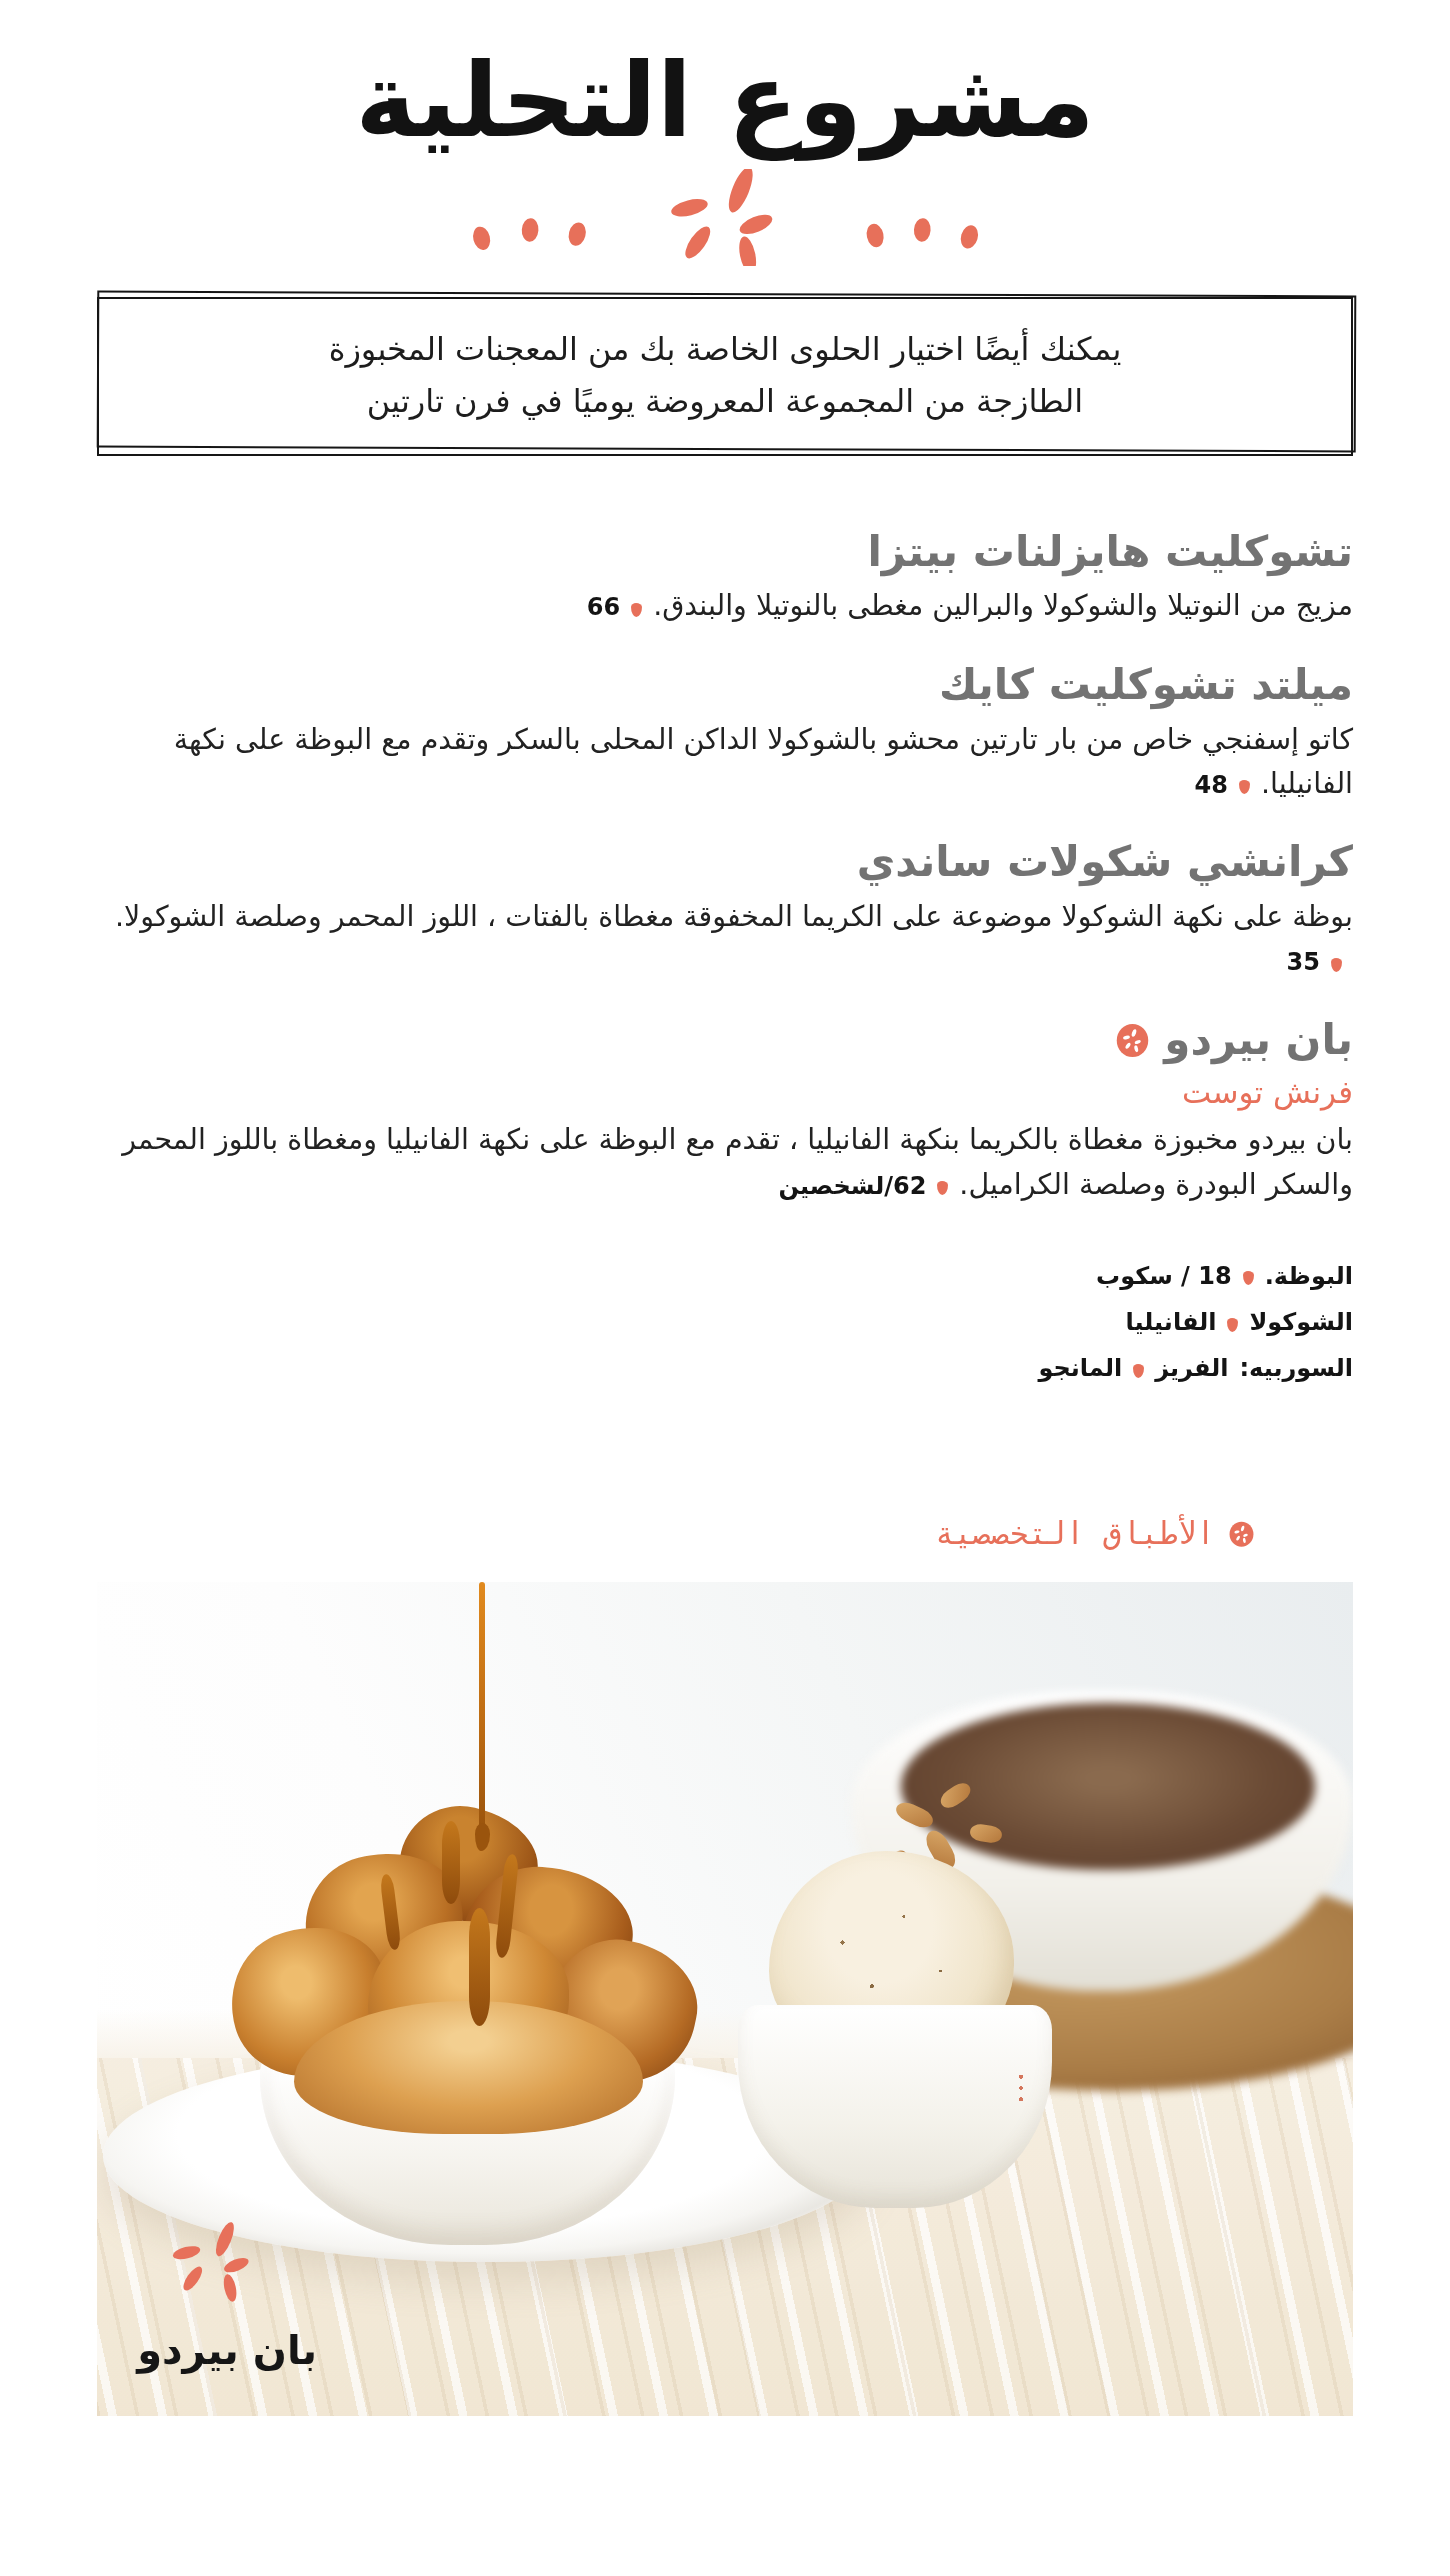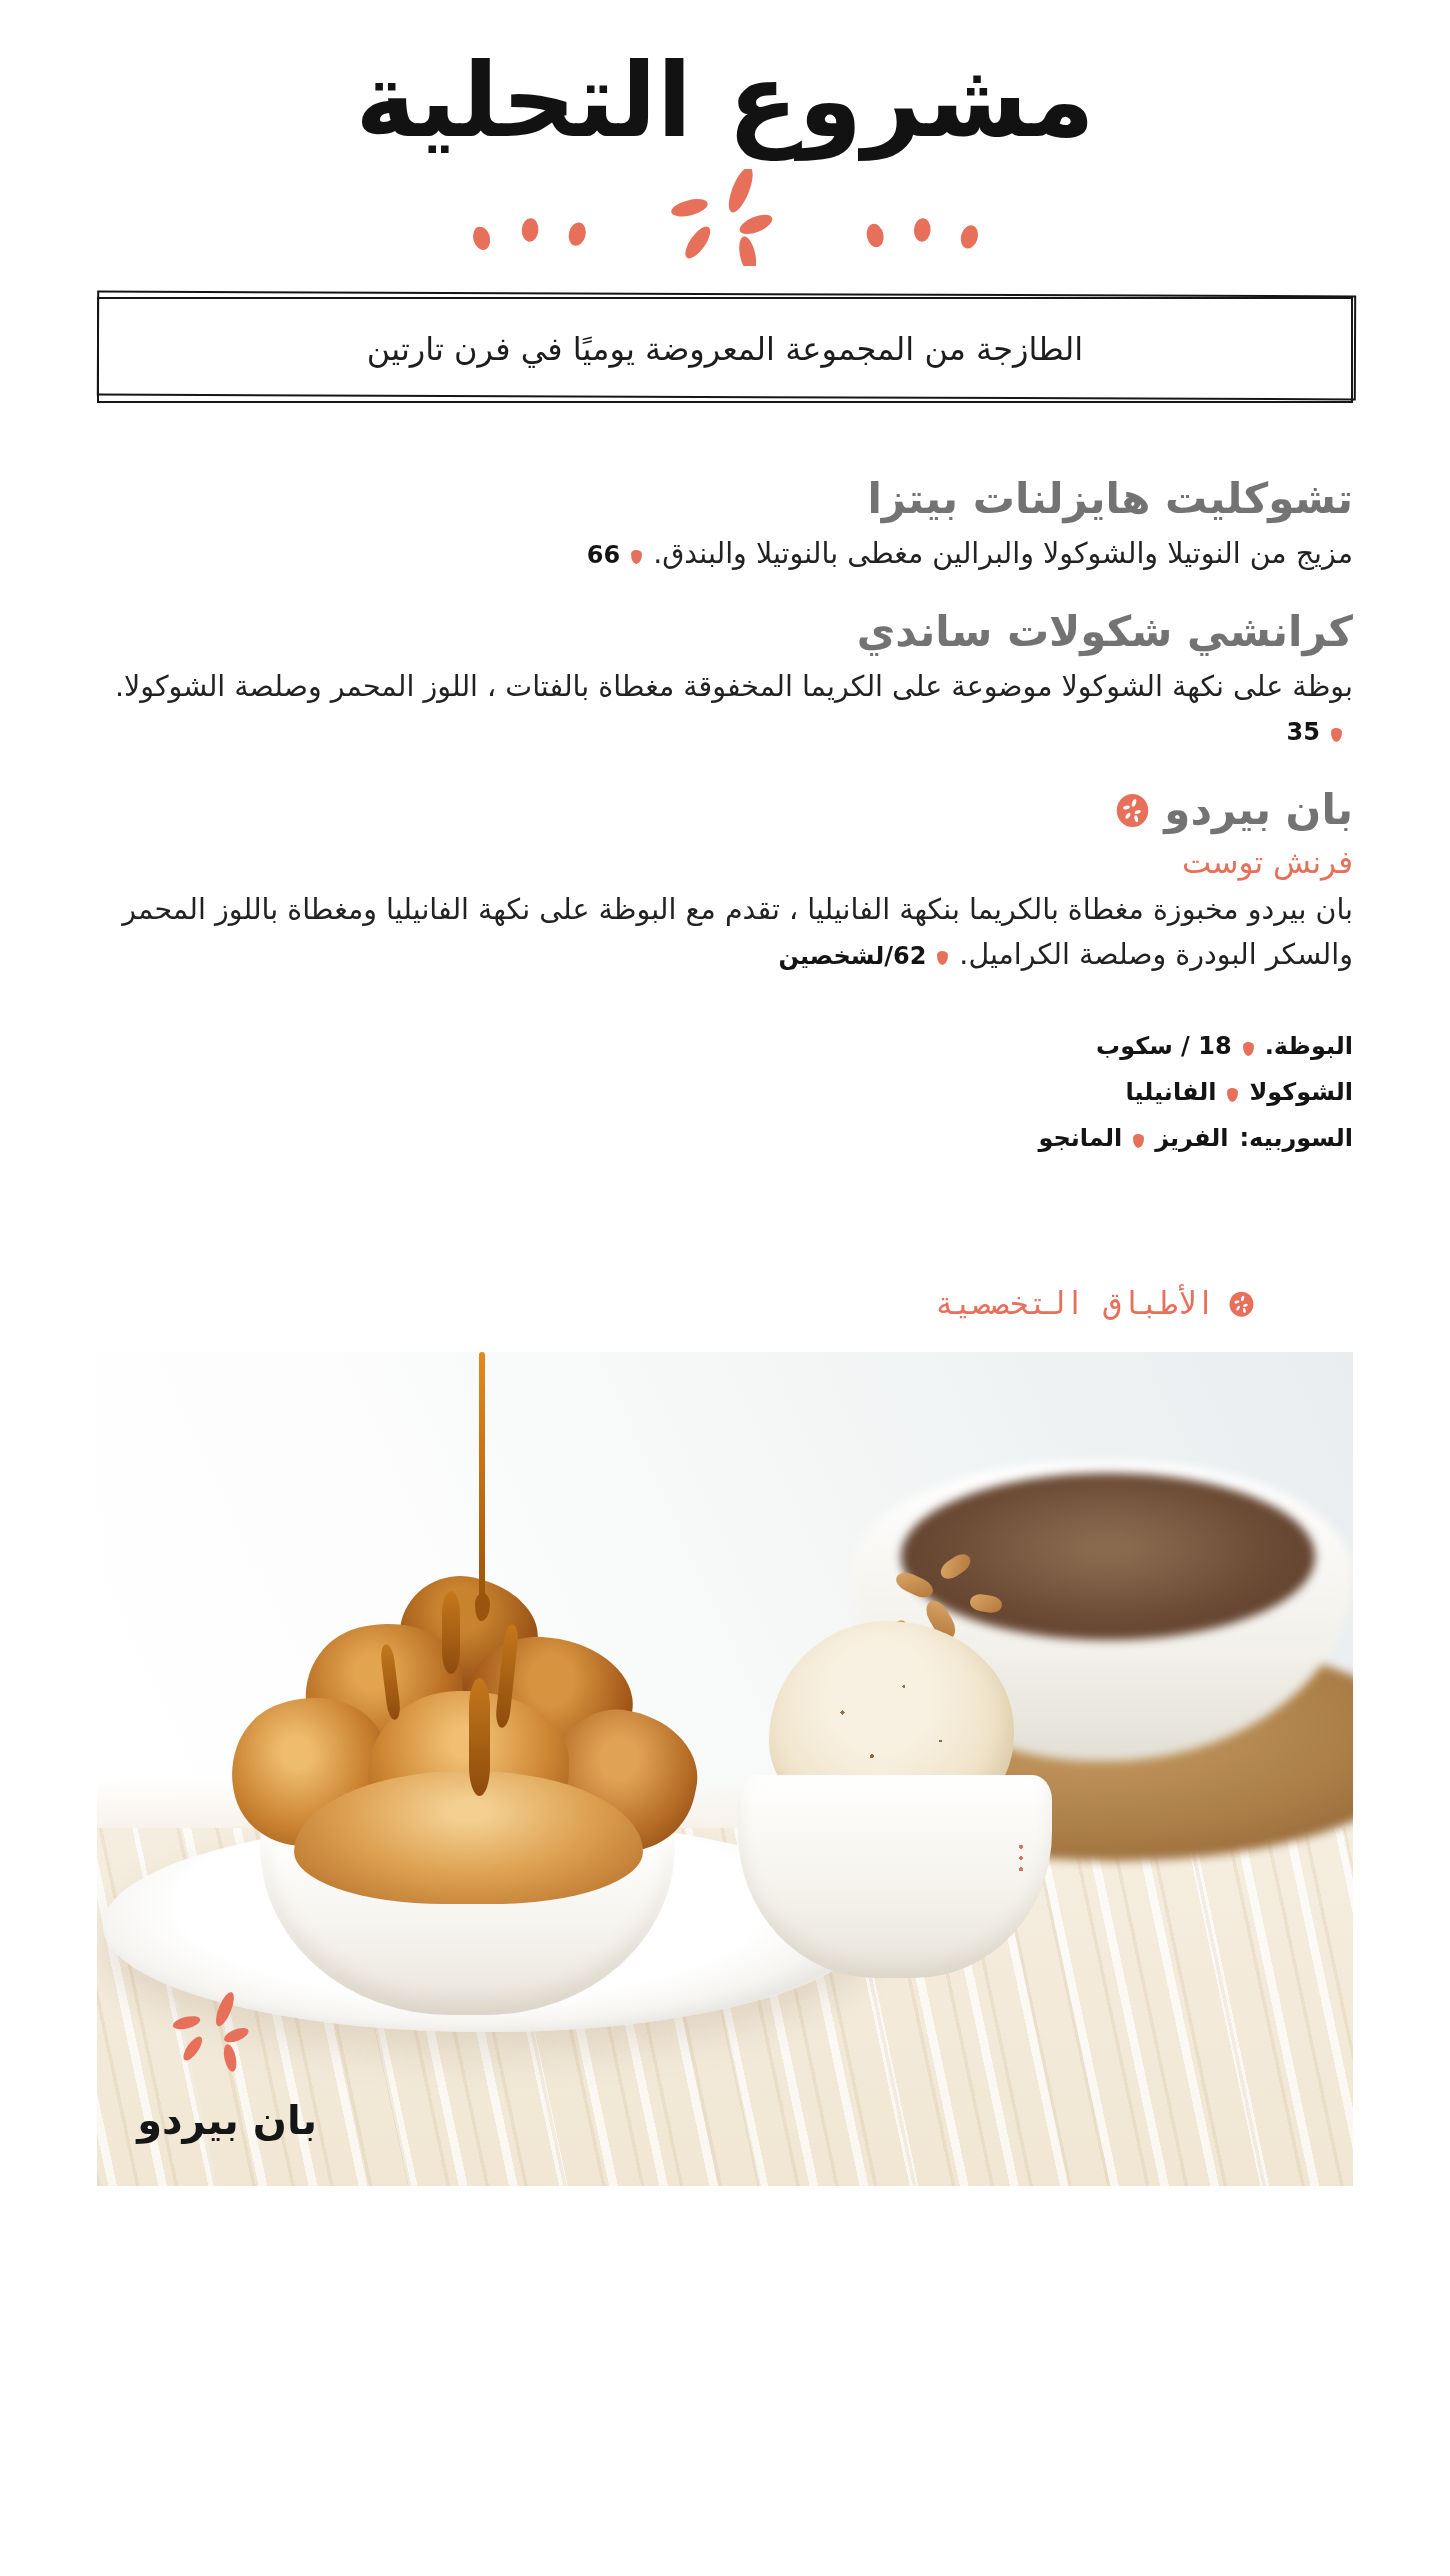--- a/index.html
+++ b/index.html
@@ -167,32 +167,39 @@
       <ellipse cx="430" cy="106" rx="11" ry="27" transform="rotate(35 430 106)"></ellipse>
       <ellipse cx="514" cy="80" rx="11" ry="25" transform="rotate(68 514 80)"></ellipse>
       <ellipse cx="502" cy="124" rx="11" ry="27" transform="rotate(-12 502 124)"></ellipse>
       <ellipse cx="686" cy="96" rx="12" ry="17" transform="rotate(-12 686 96)"></ellipse>
       <ellipse cx="754" cy="88" rx="12" ry="17" transform="rotate(4 754 88)"></ellipse>
       <ellipse cx="822" cy="98" rx="12" ry="17" transform="rotate(16 822 98)"></ellipse>
     </svg>
   </div>
 
   <div class="note-box">
+    <p>يمكنك أيضًا اختيار الحلوى الخاصة بك من المعجنات المخبوزة</p>
     <p>الطازجة من المجموعة المعروضة يوميًا في فرن تارتين</p>
   </div>
 
   <section class="menu">
 
     <div class="menu-item">
       <h2 class="item-name">
           <span>تشوكليت هايزلنات بيتزا</span>
         </h2>
       <p class="item-desc"><span>مزيج من النوتيلا والشوكولا والبرالين مغطى بالنوتيلا والبندق.</span><span class="dot"></span><span class="price">66</span></p>
     </div>
 
+    <div class="menu-item">
+      <h2 class="item-name">
+          <span>ميلتد تشوكليت كايك</span>
+        </h2>
+      <p class="item-desc"><span>كاتو إسفنجي خاص من بار تارتين محشو بالشوكولا الداكن المحلى بالسكر وتقدم مع البوظة على نكهة الفانيليا.</span><span class="dot"></span><span class="price">48</span></p>
+    </div>
 
     <div class="menu-item">
       <h2 class="item-name">
           <span>كرانشي شكولات ساندي</span>
         </h2>
       <p class="item-desc"><span>بوظة على نكهة الشوكولا موضوعة على الكريما المخفوقة مغطاة بالفتات ، اللوز المحمر وصلصة الشوكولا.</span><span class="dot"></span><span class="price">35</span></p>
     </div>
 
     <div class="menu-item">
       <h2 class="item-name">

